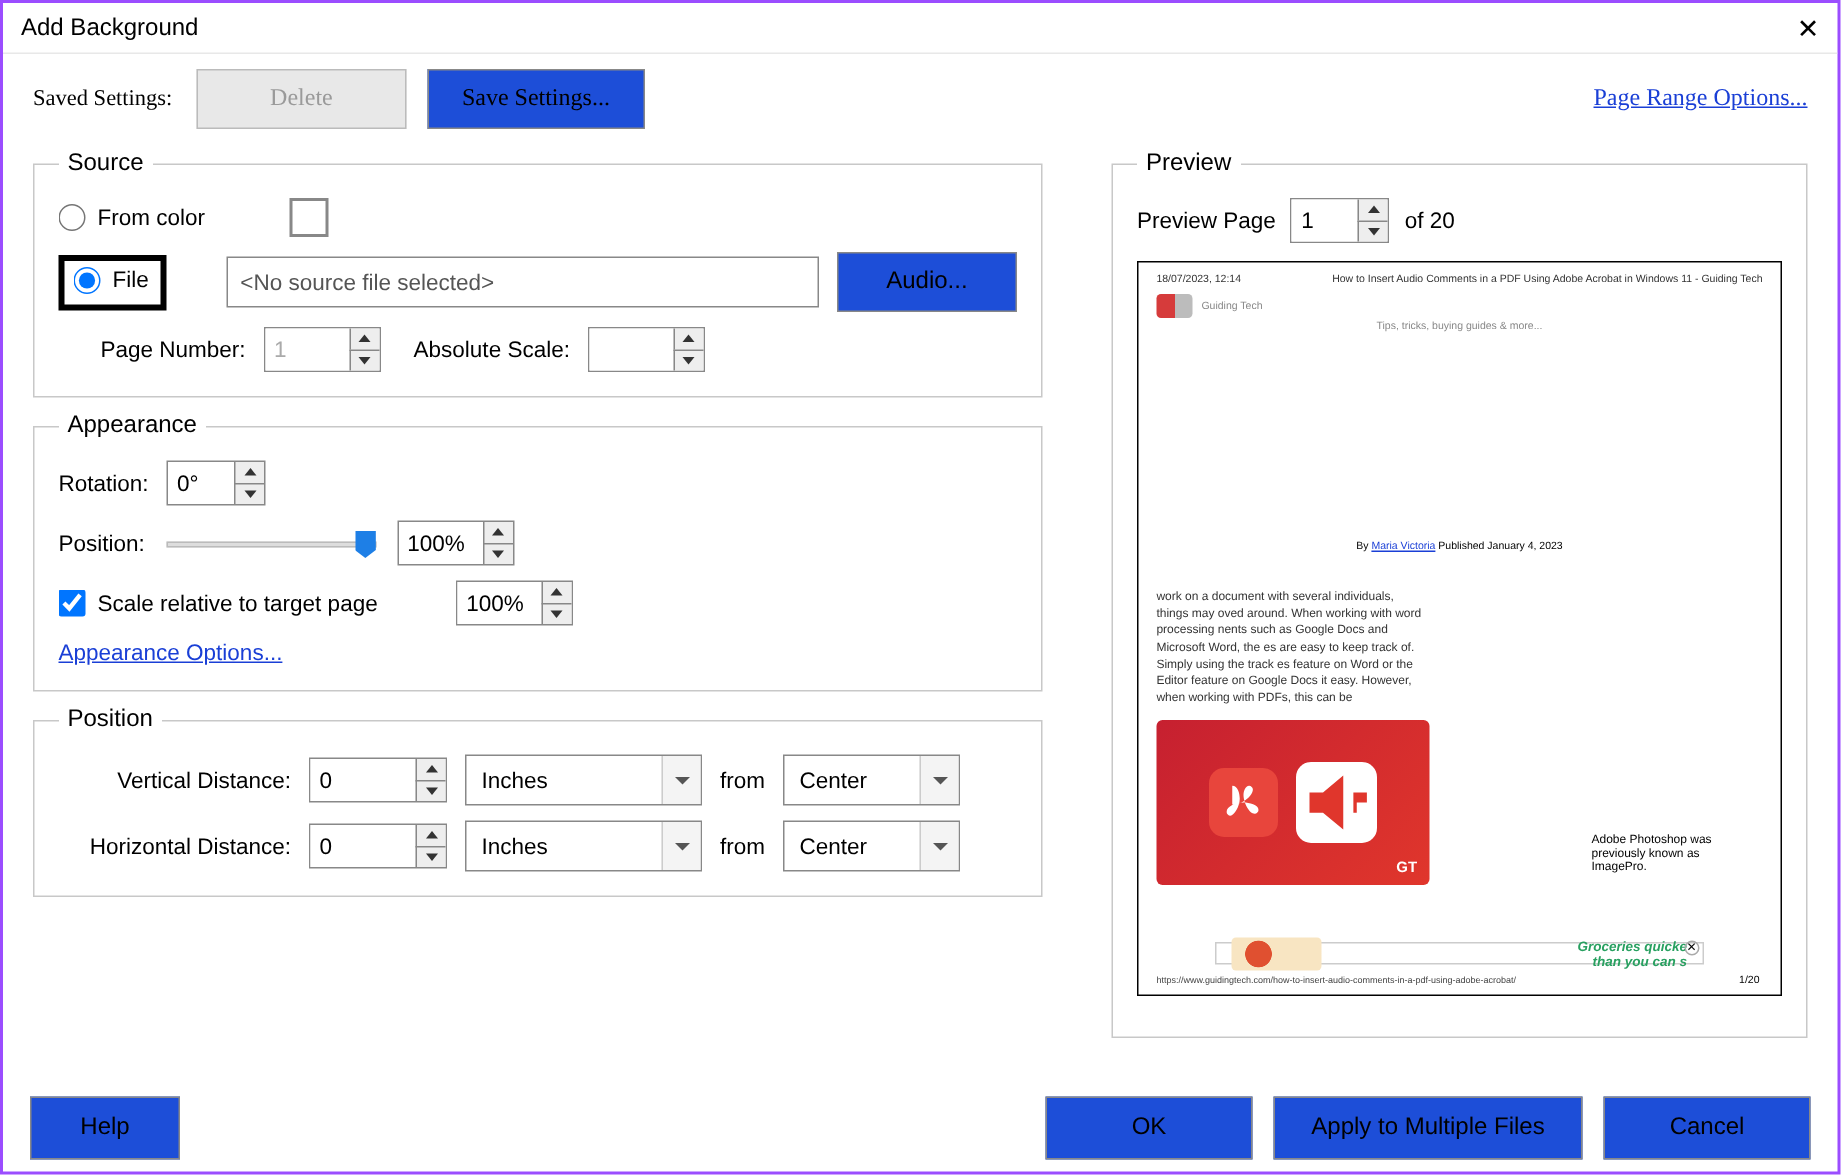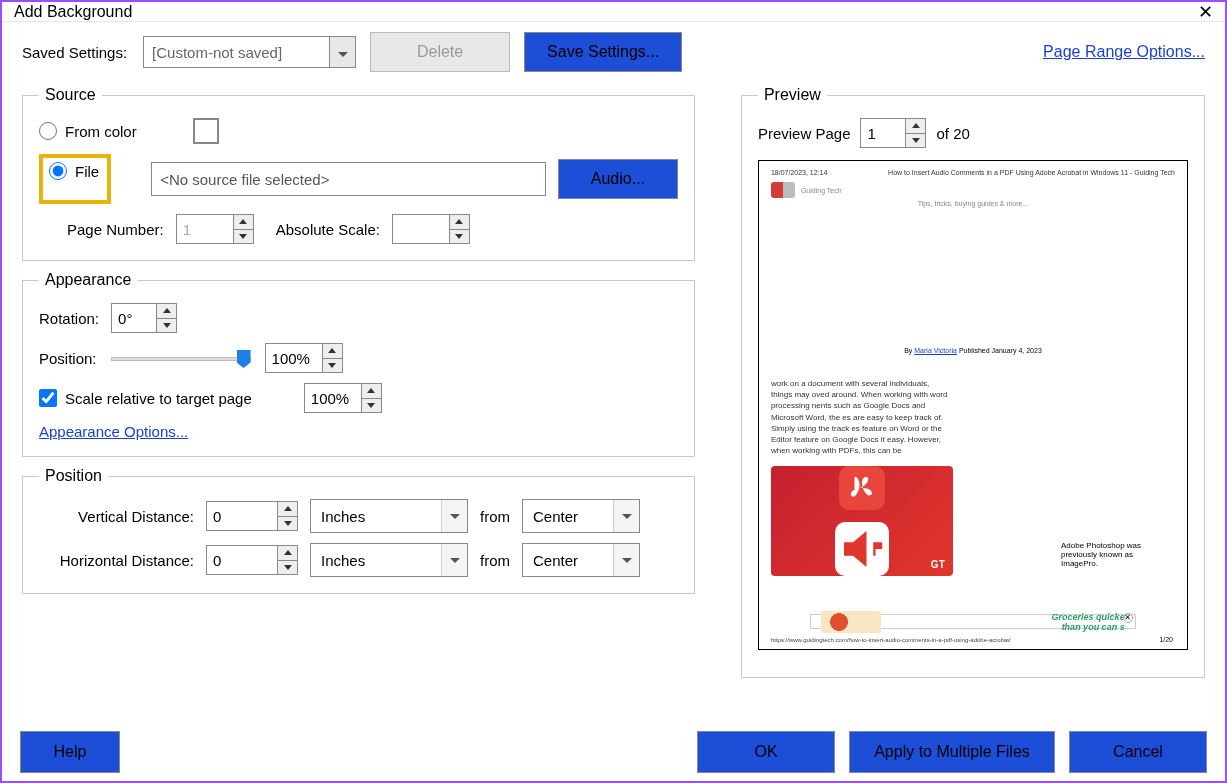--- a/index.html
+++ b/index.html
@@ -10,34 +10,35 @@
   background: #fff;
   width: 1227px;
   height: 783px;
   border: 2px solid #9b4dff;
   overflow: hidden;
 }
 .titlebar {
   display: flex;
   justify-content: space-between;
   align-items: center;
-  height: 20px;
+  height: 34px;
   padding: 0 12px;
   border-bottom: 1px solid #e8e8e8;
 }
 .titlebar-title { font-size: 16px; }
 .close-x { font-size: 18px; cursor: pointer; }
 
 .content { padding: 10px 20px 0 20px; }
 
 .row1 {
   display: flex;
   align-items: center;
   gap: 14px;
   margin-bottom: 14px;
+  font-family: Liberation Serif, serif;
 }
 .saved-label { margin-right: 2px; }
 .combo {
   display: flex;
   align-items: center;
   border: 1px solid #888;
   background: #fff;
   height: 32px;
 }
 .combo-input {
@@ -103,22 +104,22 @@
 .radio-wrap { display: flex; align-items: center; gap: 8px; }
 input[type=radio] { width: 18px; height: 18px; }
 .color-swatch {
   width: 26px; height: 26px;
   border: 2px solid #888;
   background: #fff;
   display: inline-block;
   margin-left: 44px;
 }
 .highlight-box {
-  border: 4px solid #eab308;
-  padding: 4px 8px 20px 6px;
+  border: 4px solid #000000;
+  padding: 4px 8px 7px 6px;
   display: inline-flex;
   align-items: center;
   gap: 8px;
 }
 .file-field {
   flex: 1;
   border: 1px solid #888;
   height: 34px;
   padding: 0 8px;
   color: #555;
@@ -221,21 +222,21 @@
 .pv-byline { text-align: center; font-size: 7px; margin-top: 140px; }
 .pv-byline u { color: #1a3fd6; }
 .pv-para { font-size: 8px; color: #333; margin-top: 24px; line-height: 1.4; width: 45%; }
 .pv-hero {
   margin-top: 10px;
   width: 45%;
   height: 110px;
   background: linear-gradient(135deg,#c62030,#e0362c);
   border-radius: 4px;
   position: relative;
-  display: flex; align-items: center; justify-content: center; gap: 12px; flex-direction: column;
+  display: flex; align-items: center; justify-content: center; gap: 12px;
 }
 .pv-acro {
   width: 46px; height: 46px; background: #e8453c; border-radius: 10px;
   display: flex; align-items: center; justify-content: center;
 }
 .pv-acro svg { width: 30px; height: 30px; }
 .pv-sound {
   width: 54px; height: 54px; background: #fff; border-radius: 10px;
   display: flex; align-items: center; justify-content: center;
 }
@@ -268,24 +269,20 @@
 
 <div class="titlebar">
   <span class="titlebar-title">Add Background</span>
   <span class="close-x">✕</span>
 </div>
 
 <div class="content">
 
   <div class="row1">
     <span class="saved-label">Saved Settings:</span>
-    <div class="combo">
-      <input class="combo-input" style="width: 185px;" value="[Custom-not saved]">
-      <button class="combo-btn"></button>
-    </div>
     <button class="btn btn-disabled" style="width:140px">Delete</button>
     <button class="btn">Save Settings...</button>
     <a class="link link-top">Page Range Options...</a>
   </div>
 
   <div class="columns">
     <div class="leftcol">
 
       <fieldset class="group">
         <legend>Source</legend>

